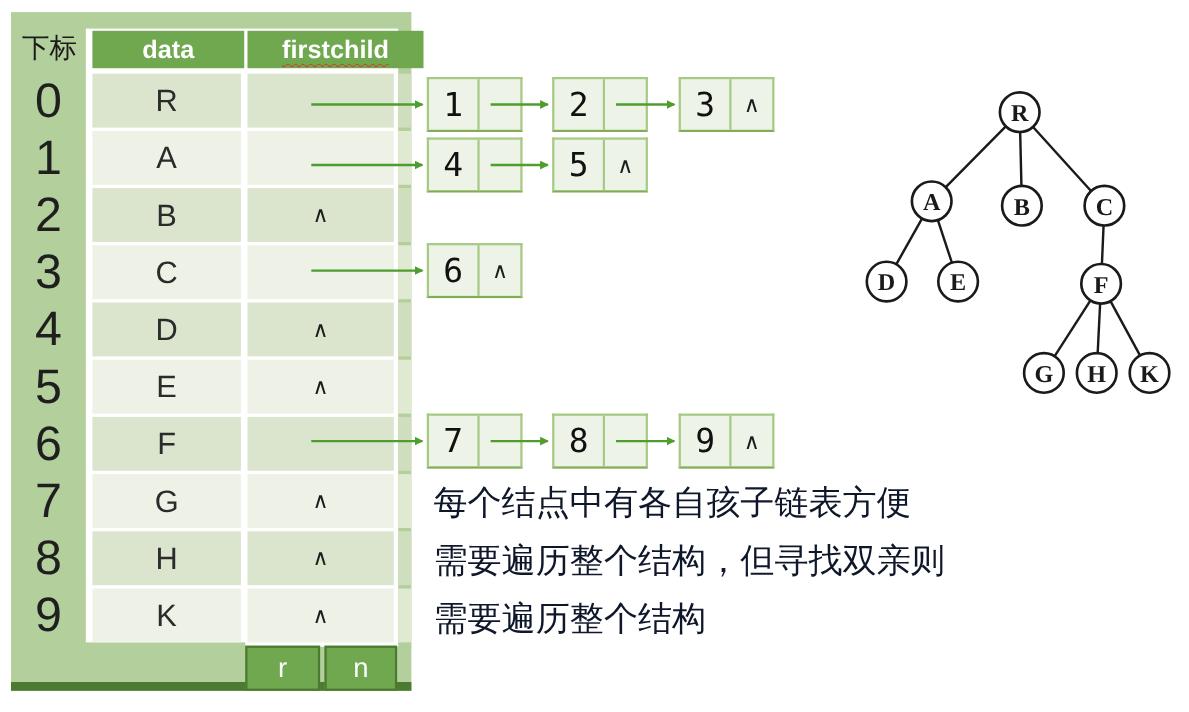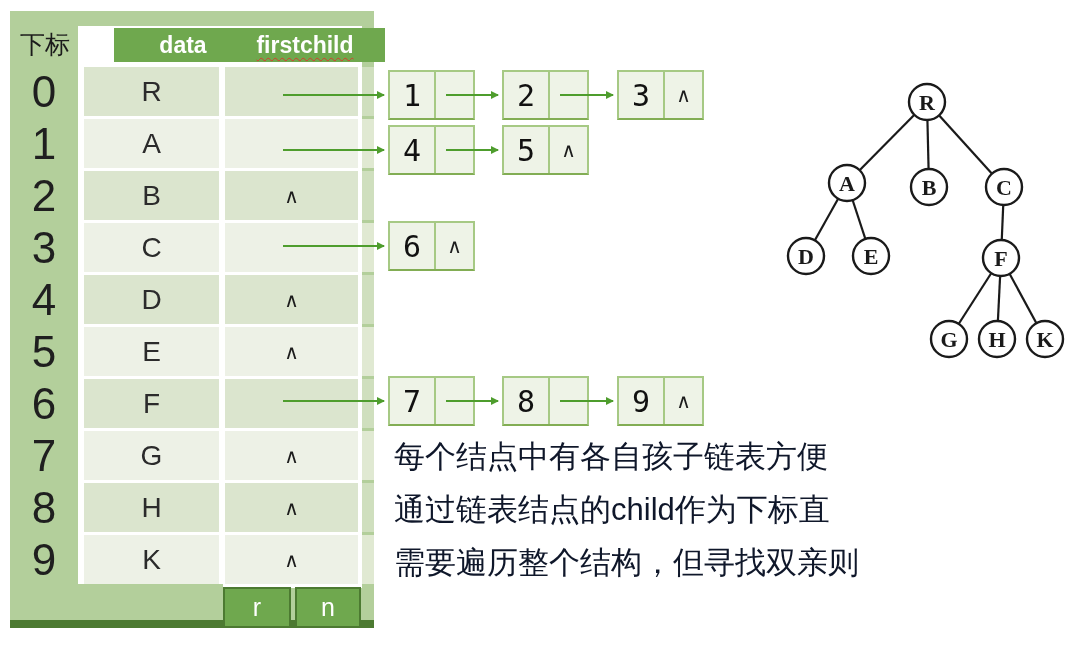--- a/index.html
+++ b/index.html
@@ -27,21 +27,21 @@
   .footer-gap{left:223px;top:583px;width:139px;height:5px;background:#ffffff;}
   .bottom-strip{left:10px;top:620px;width:364px;height:8px;background:var(--footer-border);}
   .index-header{
     left:12px;top:27px;width:66px;height:34px;line-height:34px;text-align:center;
     font-size:25px;color:#1b1b1b;
   }
   .col-header{
     top:28px;height:34px;line-height:34px;text-align:center;background:var(--header-green);
     color:#ffffff;font-size:23px;font-weight:bold;
   }
-  .col-header.data-col{left:84px;width:138px;margin-left:30px;}
+  .col-header.data-col{left:84px;width:138px;}
   .col-header.first-col{left:225px;width:160px;}
   .wavy{
     text-decoration-line:underline;text-decoration-style:wavy;
     text-decoration-color:var(--wavy-red);text-decoration-thickness:1px;text-underline-offset:4px;
   }
   .idx-num{
     left:10px;width:68px;text-align:center;color:#1f1f1f;
     font-size:44px;font-weight:200;
   }
   .cell{display:flex;align-items:center;justify-content:center;}
@@ -238,17 +238,17 @@
         <text x="949" y="347" text-anchor="middle" font-family="&quot;Liberation Serif&quot;,&quot;DejaVu Serif&quot;,serif" font-size="22" font-weight="bold" fill="#1a1a1a">G</text>
         <circle cx="997" cy="339" r="18" fill="#ffffff" stroke="#1a1a1a" stroke-width="2.4"></circle>
         <text x="997" y="347" text-anchor="middle" font-family="&quot;Liberation Serif&quot;,&quot;DejaVu Serif&quot;,serif" font-size="22" font-weight="bold" fill="#1a1a1a">H</text>
         <circle cx="1045" cy="339" r="18" fill="#ffffff" stroke="#1a1a1a" stroke-width="2.4"></circle>
         <text x="1045" y="347" text-anchor="middle" font-family="&quot;Liberation Serif&quot;,&quot;DejaVu Serif&quot;,serif" font-size="22" font-weight="bold" fill="#1a1a1a">K</text>
       </g>
   </svg>
 
   <div class="abs caption" id="caption">
       <div>每个结点中有各自孩子链表方便</div>
-      <div>通过链表结点的child作为下标直</div>
       <div>需要遍历整个结构，但寻找双亲则</div>
+      <div>需要遍历整个结构</div>
     </div>
 
 </div>
 
 </body></html>

